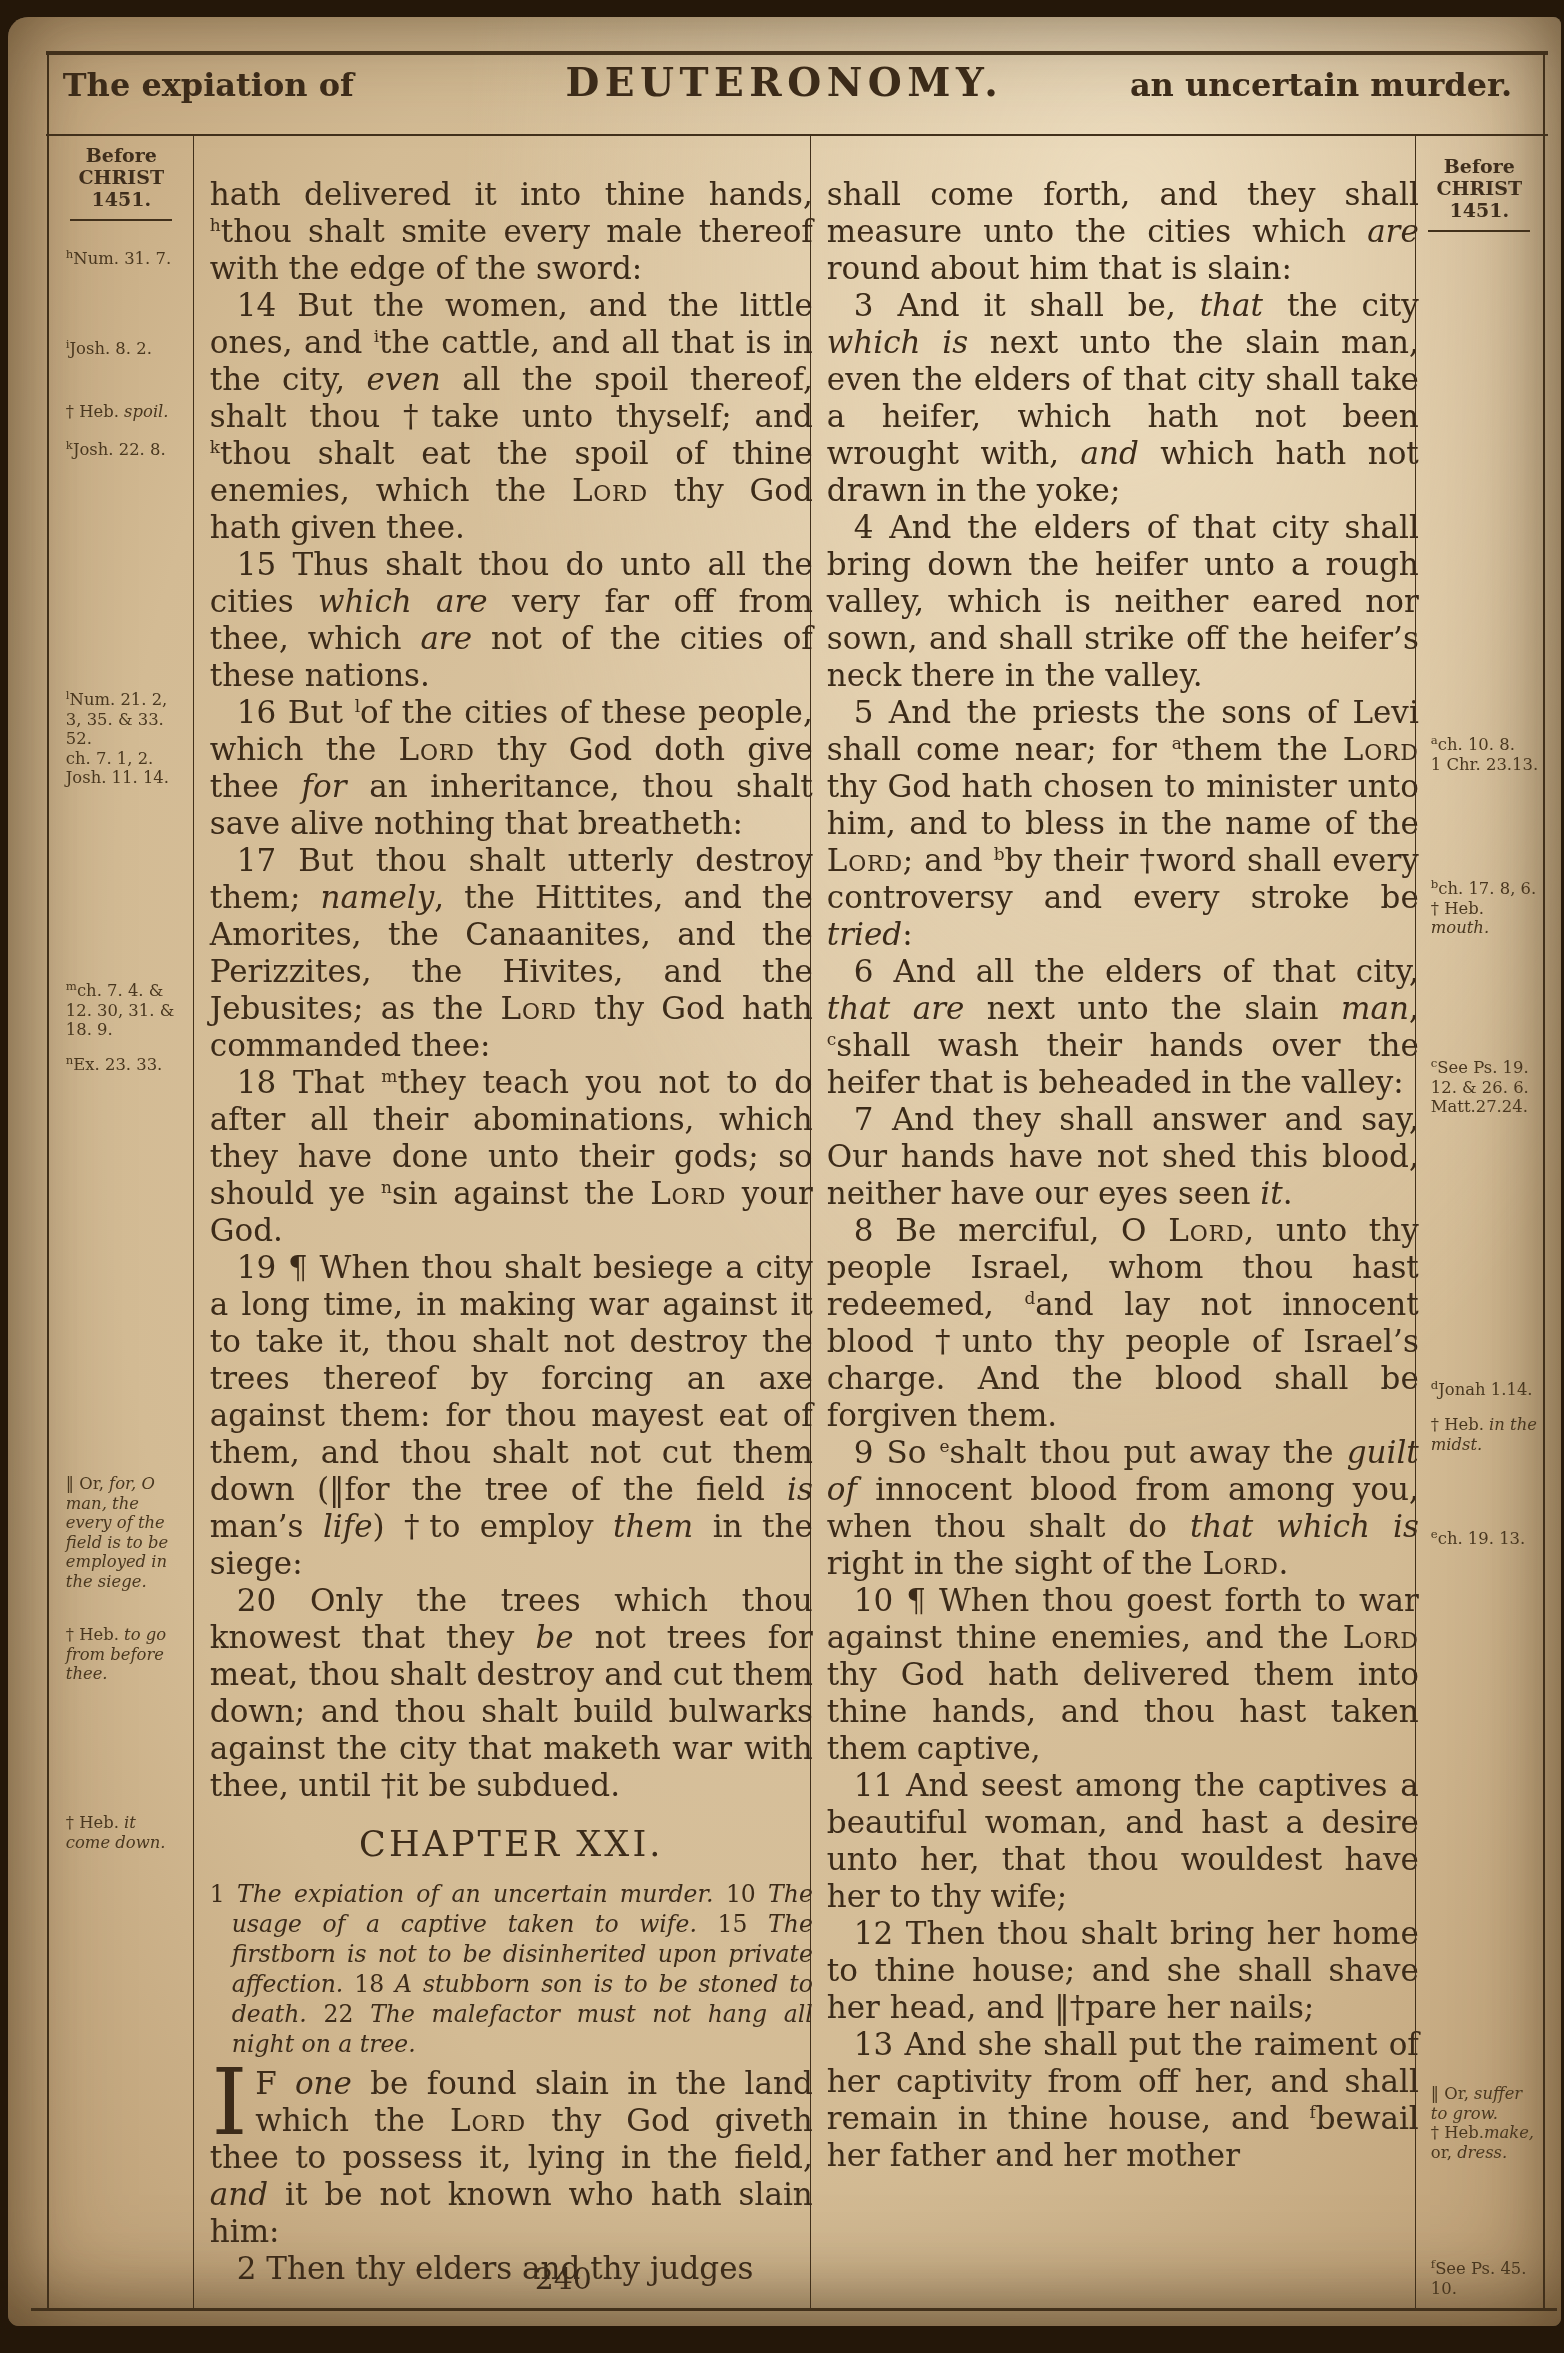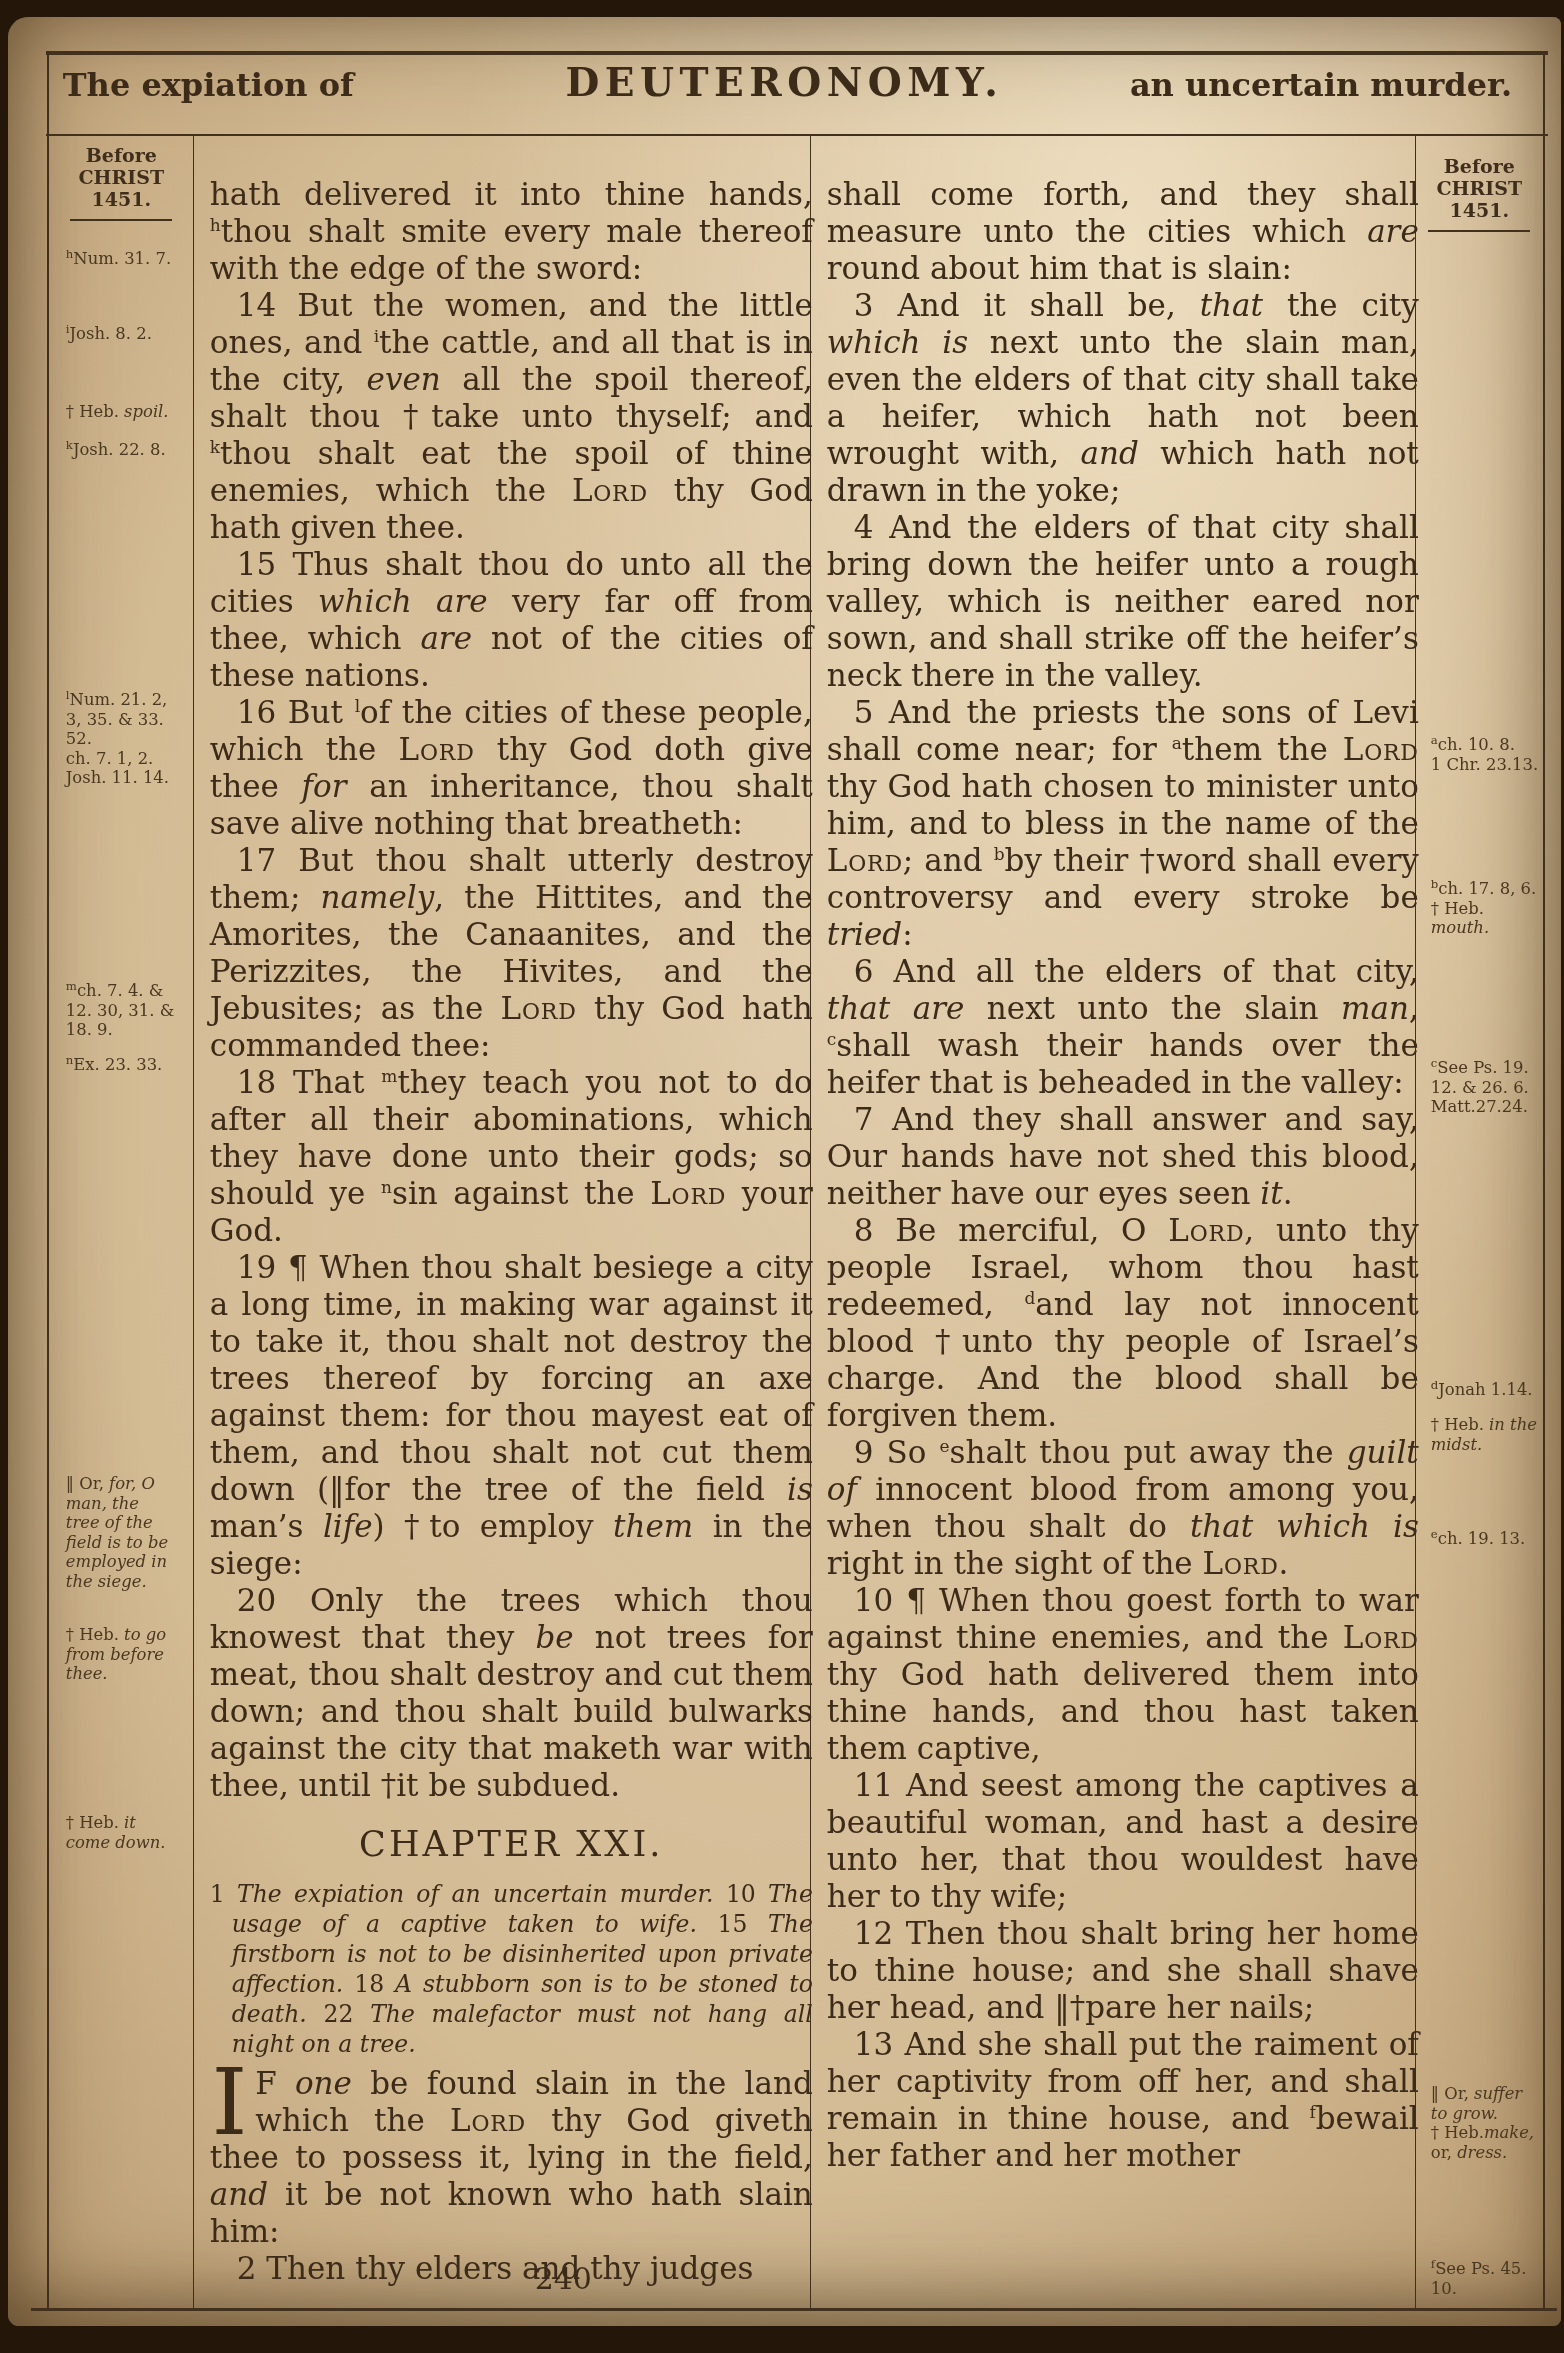--- a/index.html
+++ b/index.html
@@ -109,21 +109,21 @@
       <p class="verse"><span>10 ¶ When thou goest forth to war against thine enemies, and the </span><span class="sc">Lord</span><span> thy God hath delivered them into thine hands, and thou hast taken them captive,</span></p>
       <p class="verse"><span>11 And seest among the captives a beautiful woman, and hast a desire unto her, that thou wouldest have her to thy wife;</span></p>
       <p class="verse"><span>12 Then thou shalt bring her home to thine house; and she shall shave her head, and ‖†pare her nails;</span></p>
       <p class="verse"><span>13 And she shall put the raiment of her captivity from off her, and shall remain in thine house, and </span><span class="ref">f</span><span>bewail her father and her mother</span></p>
     </div>
 
   <div class="pagenum">240</div>
 <div class="margin-note mn-left" style="top: 232px;">
       <div><span class="ref">h</span><span>Num. 31. 7.</span></div>
     </div>
-    <div class="margin-note mn-left" style="top: 307px;">
+    <div class="margin-note mn-left" style="top: 322px;">
       <div><span class="ref">i</span><span>Josh. 8. 2.</span></div>
     </div>
     <div class="margin-note mn-left" style="top: 385px;">
       <div><span>† Heb. </span><span class="it">spoil.</span></div>
     </div>
     <div class="margin-note mn-left" style="top: 423px;">
       <div><span class="ref">k</span><span>Josh. 22. 8.</span></div>
     </div>
     <div class="margin-note mn-left" style="top: 673px;">
       <div><span class="ref">l</span><span>Num. 21. 2,</span></div>
@@ -136,21 +136,21 @@
       <div><span class="ref">m</span><span>ch. 7. 4. &amp;</span></div>
       <div><span>12. 30, 31. &amp;</span></div>
       <div><span>18. 9.</span></div>
     </div>
     <div class="margin-note mn-left" style="top: 1038px;">
       <div><span class="ref">n</span><span>Ex. 23. 33.</span></div>
     </div>
     <div class="margin-note mn-left" style="top: 1457px;">
       <div><span>‖ Or, </span><span class="it">for, O</span></div>
       <div><span class="it">man, the</span></div>
-      <div><span class="it">tree of the</span></div>
+      <div><span class="it">every of the</span></div>
       <div><span class="it">field is to be</span></div>
       <div><span class="it">employed in</span></div>
       <div><span class="it">the siege.</span></div>
     </div>
     <div class="margin-note mn-left" style="top: 1608px;">
       <div><span>† Heb. </span><span class="it">to go</span></div>
       <div><span class="it">from before</span></div>
       <div><span class="it">thee.</span></div>
     </div>
     <div class="margin-note mn-left" style="top: 1796px;">

